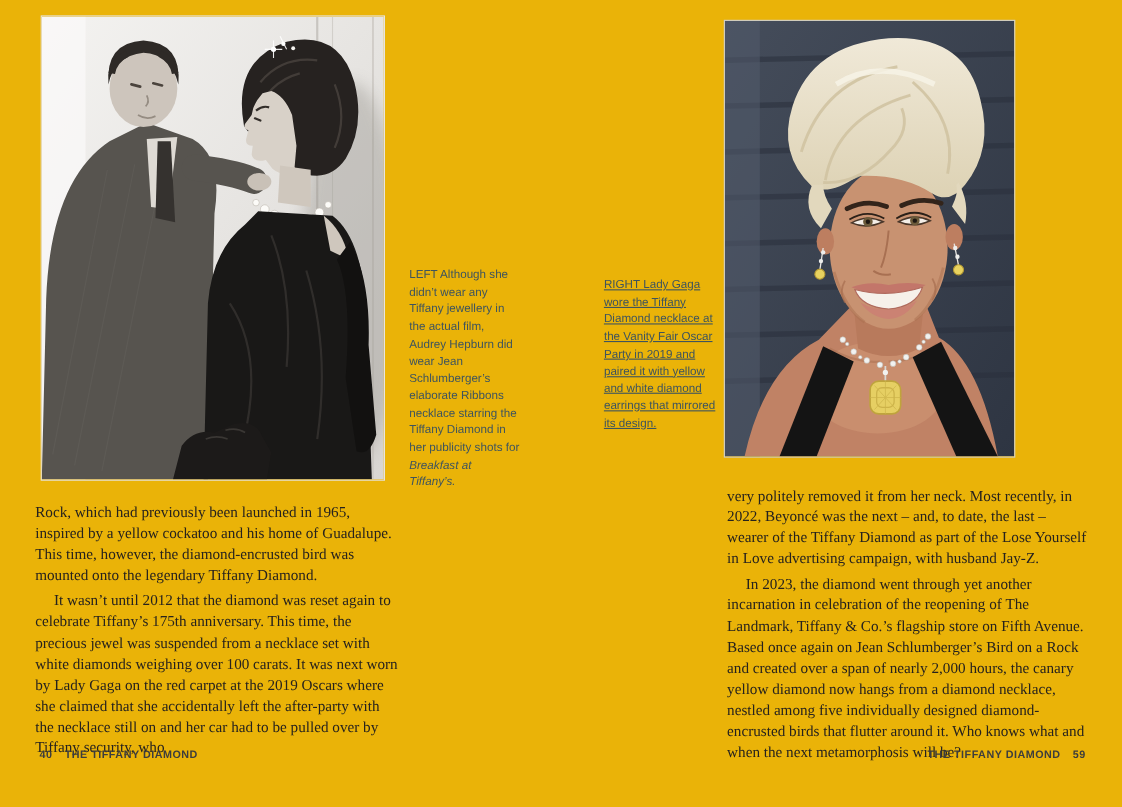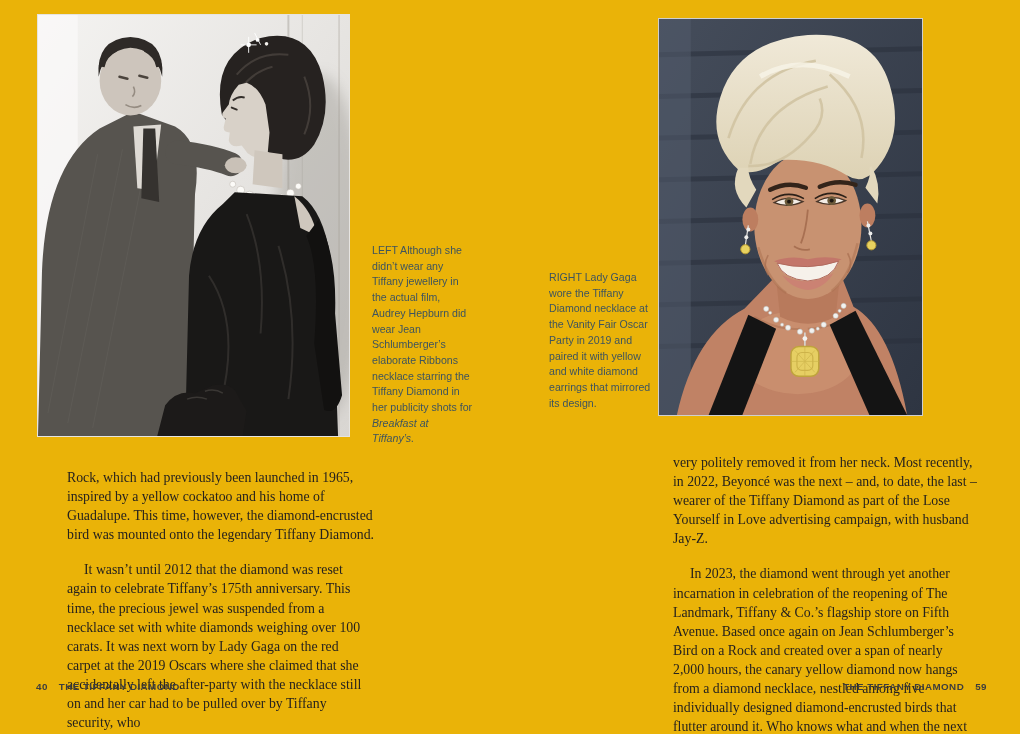--- a/index.html
+++ b/index.html
@@ -10,29 +10,29 @@
   
   .photo{position:absolute;overflow:hidden;}
   #left-photo{left:37px;top:14px;width:313px;height:423px;border:1px solid #e6e4e1;box-sizing:border-box;}
   #right-photo{left:658px;top:18px;width:265px;height:398px;border:1px solid #cfcfcf;box-sizing:border-box;}
   .photo svg{display:block;width:100%;height:100%;}
 
   
   .caption{position:absolute;font-family:"Liberation Sans", sans-serif;
            font-size:10.6px;line-height:15.7px;color:#3e545e;}
   #left-caption{left:372px;top:243px;width:101px;}
-  #right-caption{left:549px;top:270px;width:106px;}
+  #right-caption{left:549px;top:252px;width:106px;text-decoration:underline;}
   .caption .ital{font-style:italic;}
 
   
   .bodytext{position:absolute;font-size:13.8px;line-height:19.1px;color:#26221e;
             text-align:left;}
-  #left-body{left:51px;top:452px;width:340px;}
+  #left-body{left:28px;top:452px;width:340px;}
   #right-body{left:657px;top:437px;width:336px;}
-  .bodytext p{margin:16px;}
+  .bodytext p{margin:4px;}
   .bodytext p.indent{text-indent:17px;font-family:Liberation Serif, serif;}
 
   
   .footer{position:absolute;top:681px;font-family:"Liberation Sans", sans-serif;
           font-size:9.8px;font-weight:700;letter-spacing:.45px;color:#3d3d3d;
           display:flex;gap:11px;}
   #left-footer{left:36px;}
   #right-footer{right:33px;flex-direction:row;}
 </style>
 </head>

